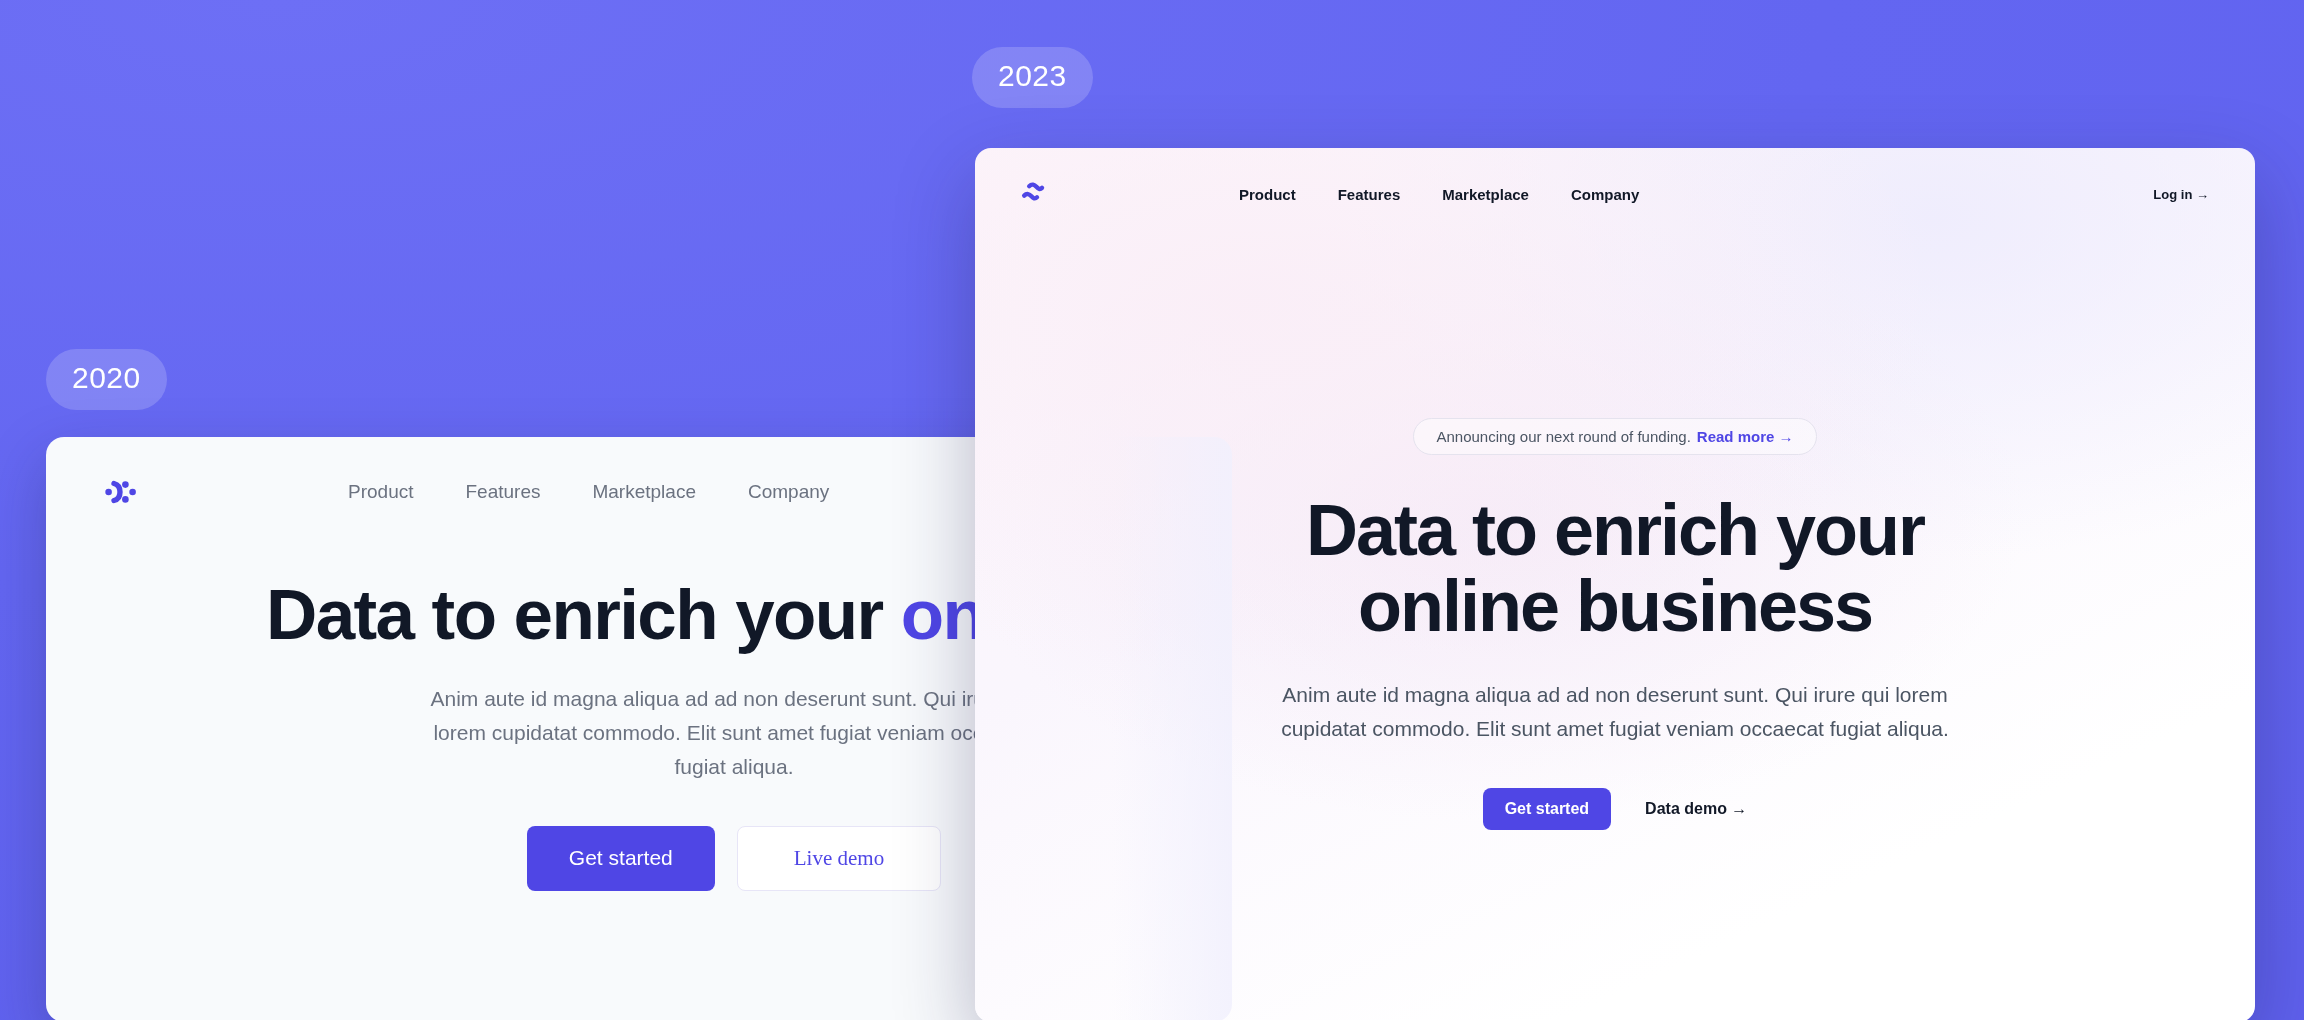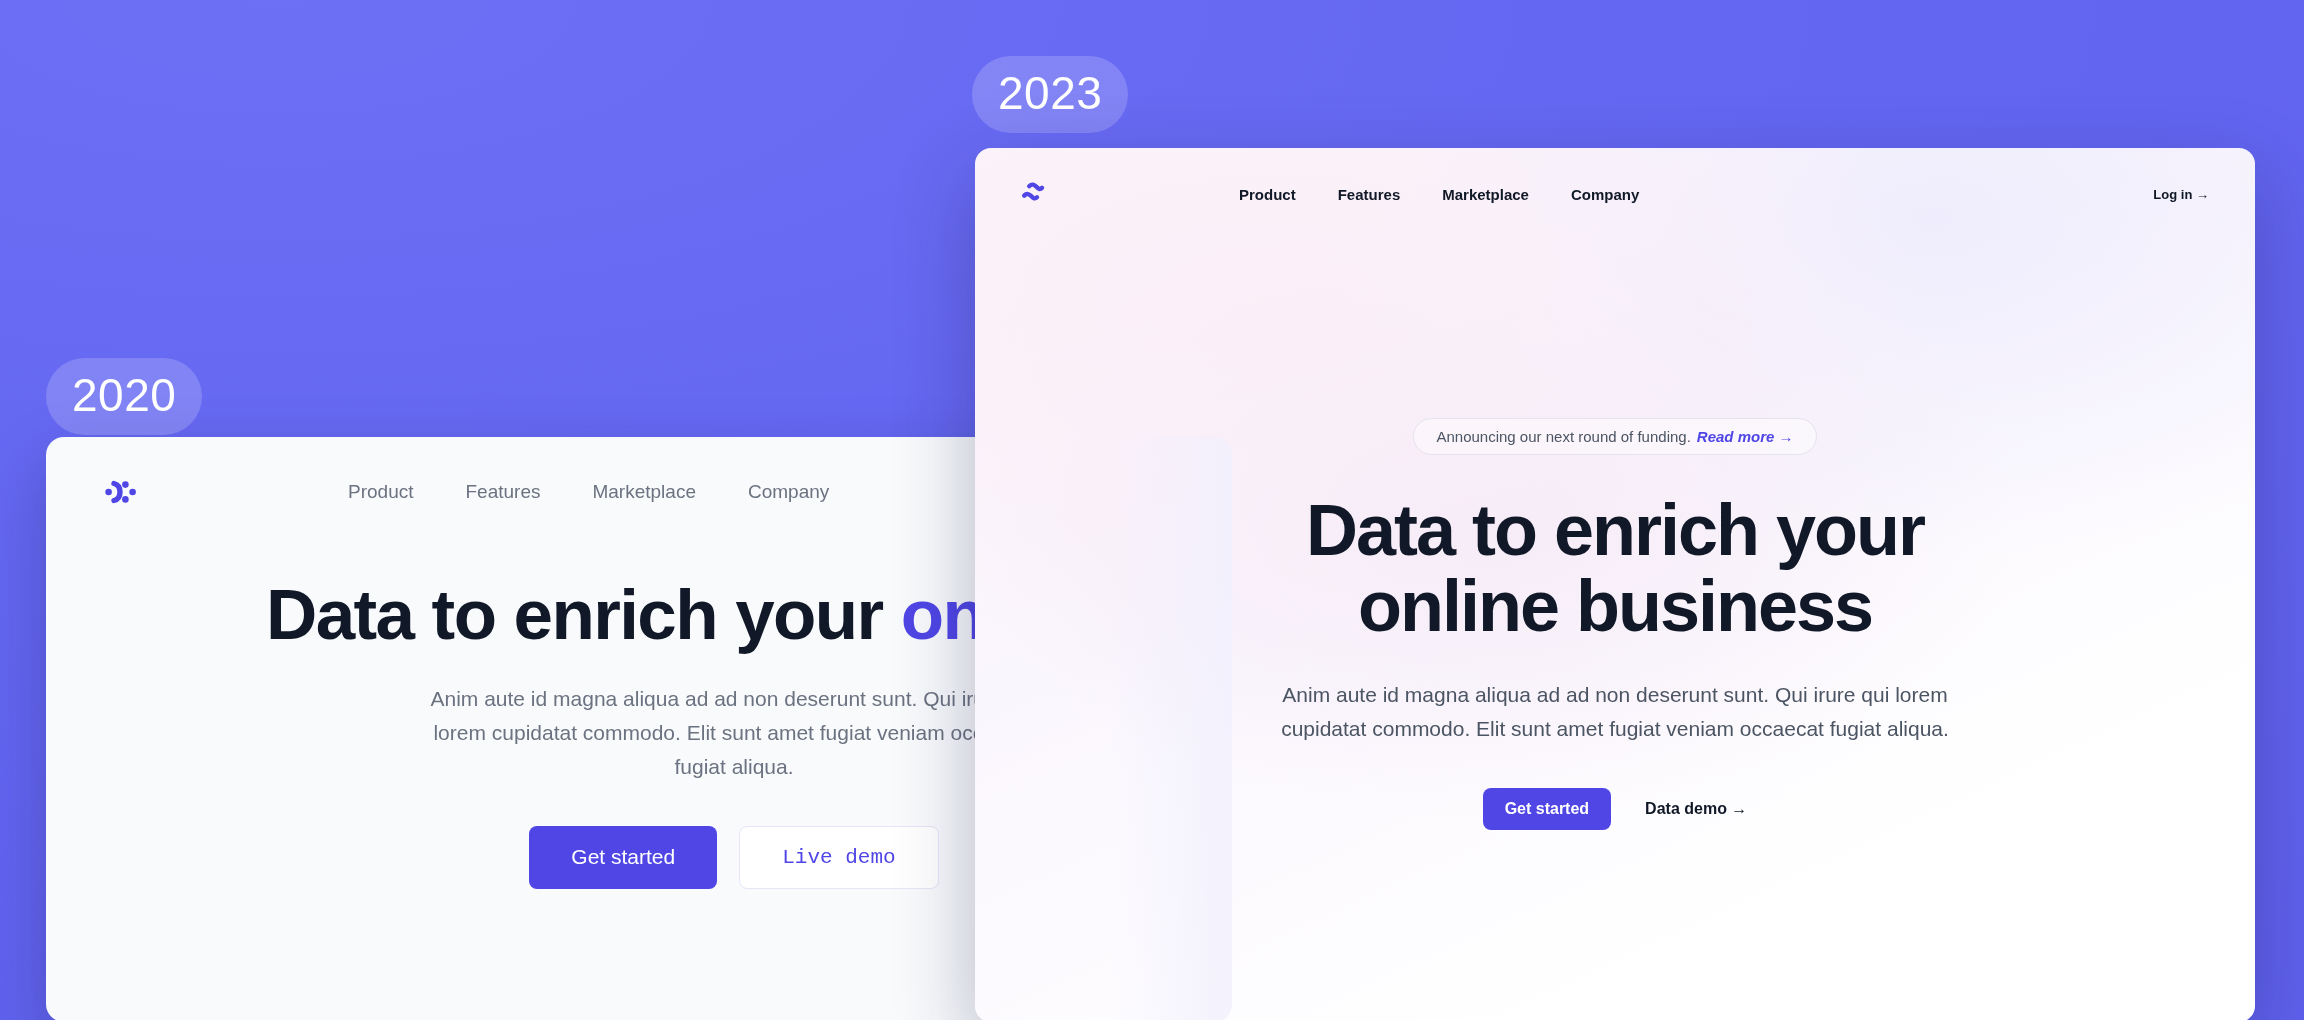--- a/index.html
+++ b/index.html
@@ -27,27 +27,26 @@
 
   
   .year-badge {
     position: absolute;
     display: flex;
     align-items: center;
     justify-content: center;
     background: rgba(255,255,255,0.18);
     color: #ffffff;
     border-radius: 9999px;
-    font-size: 46px;
+    font-size: 30px;
     font-weight: 400;
     letter-spacing: 0.5px;
     line-height: 1;
     padding: 14px 26px 17px;
     user-select: none;
-    margin-top: 9px;
   }
   #badge-2023 { left: 972px; top: 47px; }
   #badge-2020 { left: 46px; top: 349px; }
 
   
   .mock-card {
     position: absolute;
     overflow: hidden;
     border-radius: 18px;
   }
@@ -139,25 +138,25 @@
     padding: 19px 42px;
     border-radius: 8px;
     border: none;
     cursor: pointer;
     font-family: inherit;
   }
   #card-2020 .btn-secondary {
     background: #ffffff;
     color: #4f46e5;
     font-size: 21px;
-    padding: 19px 42px;
+    padding: 19px 56px;
     border-radius: 8px;
     border: 1px solid #e7e5f7;
     cursor: pointer;
-    font-family: Liberation Mono, monospace;
+    font-family: Liberation Serif, serif;
   }
 
   
   #card-2023 {
     left: 975px;
     top: 148px;
     width: 1280px;
     height: 874px;
     border-radius: 16px;
     background:
@@ -220,21 +219,20 @@
     font-size: 15px;
     color: #4b5563;
     white-space: nowrap;
     cursor: pointer;
   }
   .announce-pill .read-more {
     color: #4f46e5;
     font-weight: bold;
     text-decoration: none;
     white-space: nowrap;
-    font-style: italic;
   }
 
   #card-2023 h1 {
     margin-top: 38px;
     font-size: 72px;
     font-weight: bold;
     line-height: 1.05;
     letter-spacing: -2px;
     color: #111827;
   }

